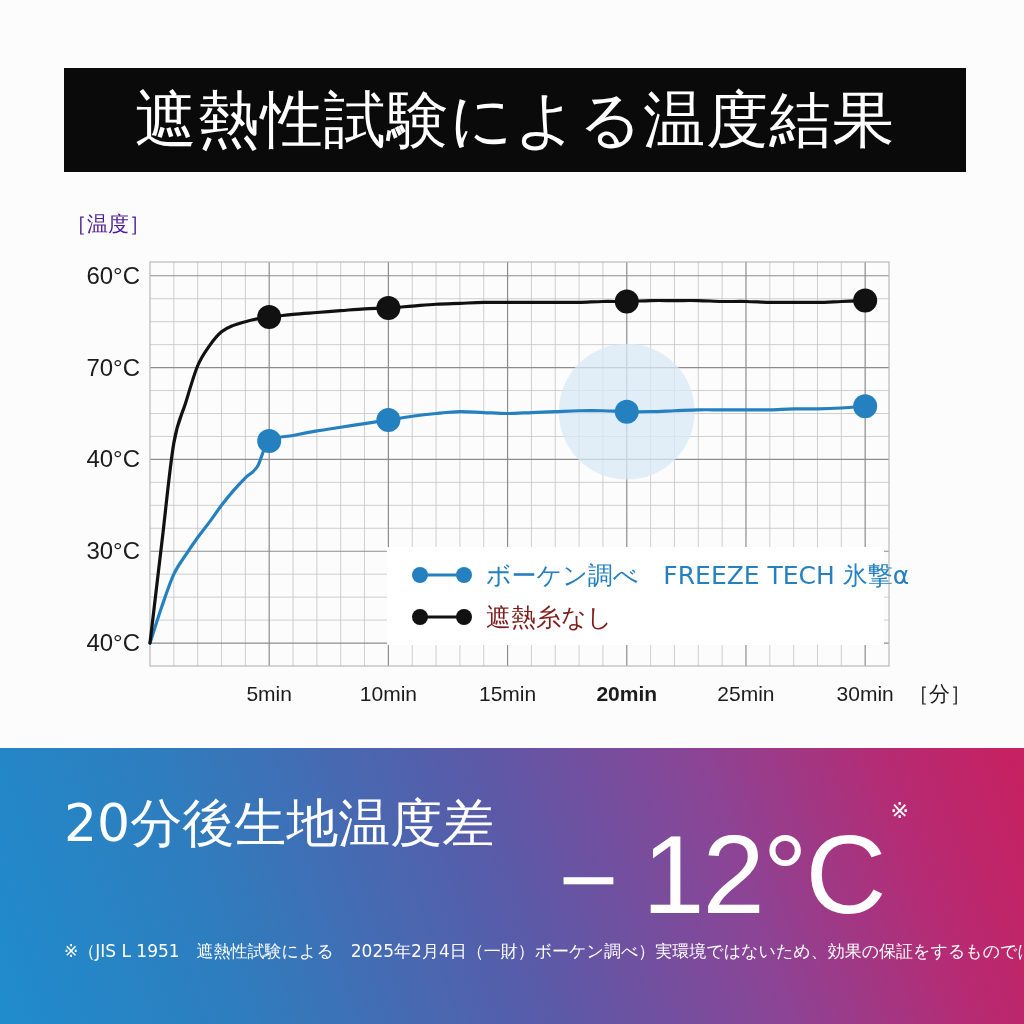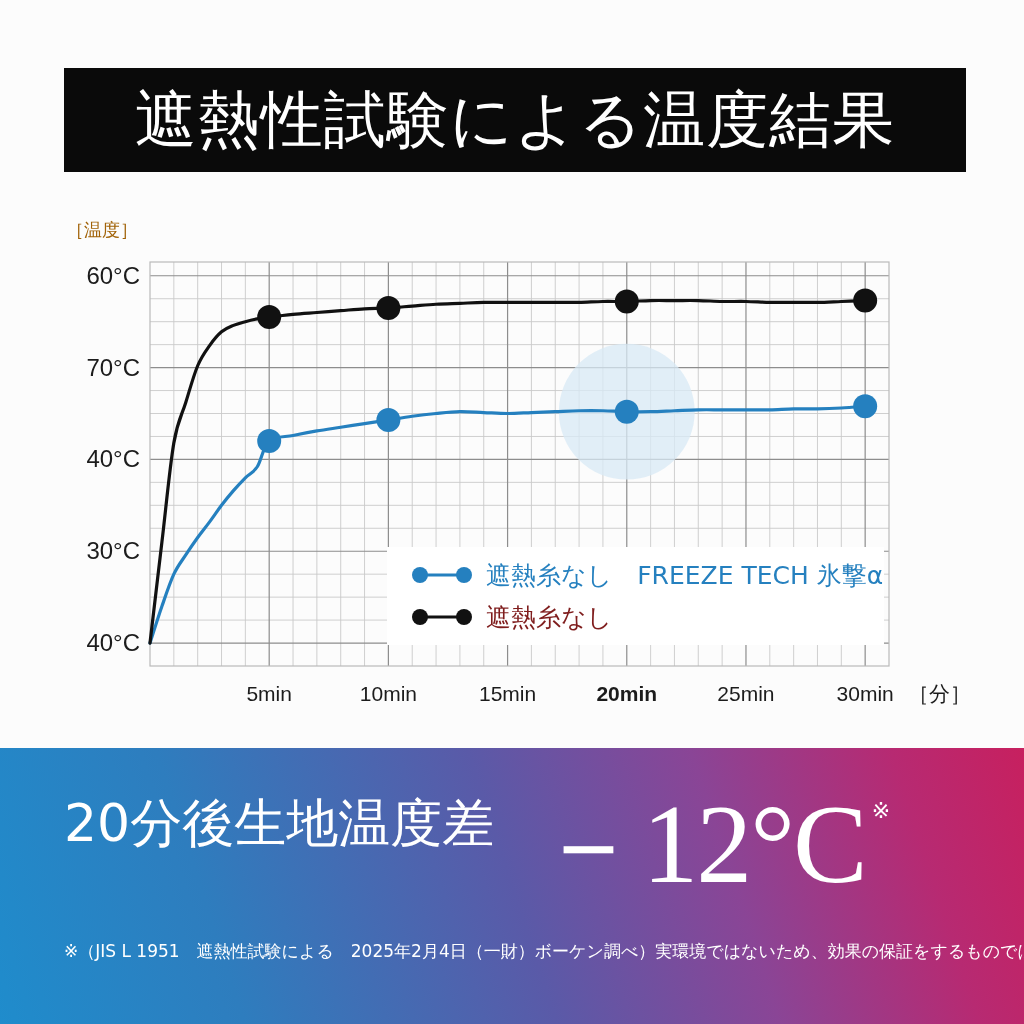--- a/index.html
+++ b/index.html
@@ -50,23 +50,23 @@
     letter-spacing: 1px;
     font-weight: 400;
     white-space: nowrap;
     font-family: "DejaVu Sans", "Liberation Sans", sans-serif;
   }
 
   
   #y-unit-label {
     position: absolute;
     left: 66px;
-    top: 218px;
-    font-size: 18px;
-    color: #a16207;
+    top: 210px;
+    font-size: 21px;
+    color: #4c1d95;
     white-space: nowrap;
     font-family: "DejaVu Sans", "Liberation Sans", sans-serif;
   }
   #x-unit-label {
     position: absolute;
     left: 908px;
     top: 680px;
     font-size: 21px;
     color: #1c1c1c;
     white-space: nowrap;
@@ -192,21 +192,22 @@
     align-items: flex-start;
     margin-left: 38px;
     padding-top: 4px;
   }
   #banner-value {
     color: #ffffff;
     font-size: 112px;
     line-height: 1;
     letter-spacing: -2px;
     white-space: nowrap;
-    font-family: Liberation Serif, serif;
+    font-family: Liberation Sans, sans-serif;
+    margin-top: 31px;
   }
   #banner-asterisk {
     color: #ffffff;
     font-size: 22px;
     line-height: 1;
     margin-left: 6px;
     margin-top: 12px;
     font-family: "DejaVu Sans", "Liberation Sans", sans-serif;
   }
 
@@ -327,21 +328,21 @@
         <div class="x-tick-label" style="left: 865.161px;">30min</div>
       </div>
 
     <div id="legend-box">
       <div class="legend-row">
         <svg class="legend-swatch" width="62" height="20">
           <line x1="8" y1="10" x2="54" y2="10" stroke="#2580bf" stroke-width="3"></line>
           <circle cx="9" cy="10" r="8" fill="#2580bf"></circle>
           <circle cx="53" cy="10" r="8" fill="#2580bf"></circle>
         </svg>
-        <span class="legend-label blue">遮熱糸なし　FREEZE TECH 氷撃α</span>
+        <span class="legend-label blue">ボーケン調べ　FREEZE TECH 氷撃α</span>
       </div>
       <div class="legend-row">
         <svg class="legend-swatch" width="62" height="20">
           <line x1="8" y1="10" x2="54" y2="10" stroke="#111111" stroke-width="3"></line>
           <circle cx="9" cy="10" r="8" fill="#111111"></circle>
           <circle cx="53" cy="10" r="8" fill="#111111"></circle>
         </svg>
         <span class="legend-label black">遮熱糸なし</span>
       </div>
     </div>

